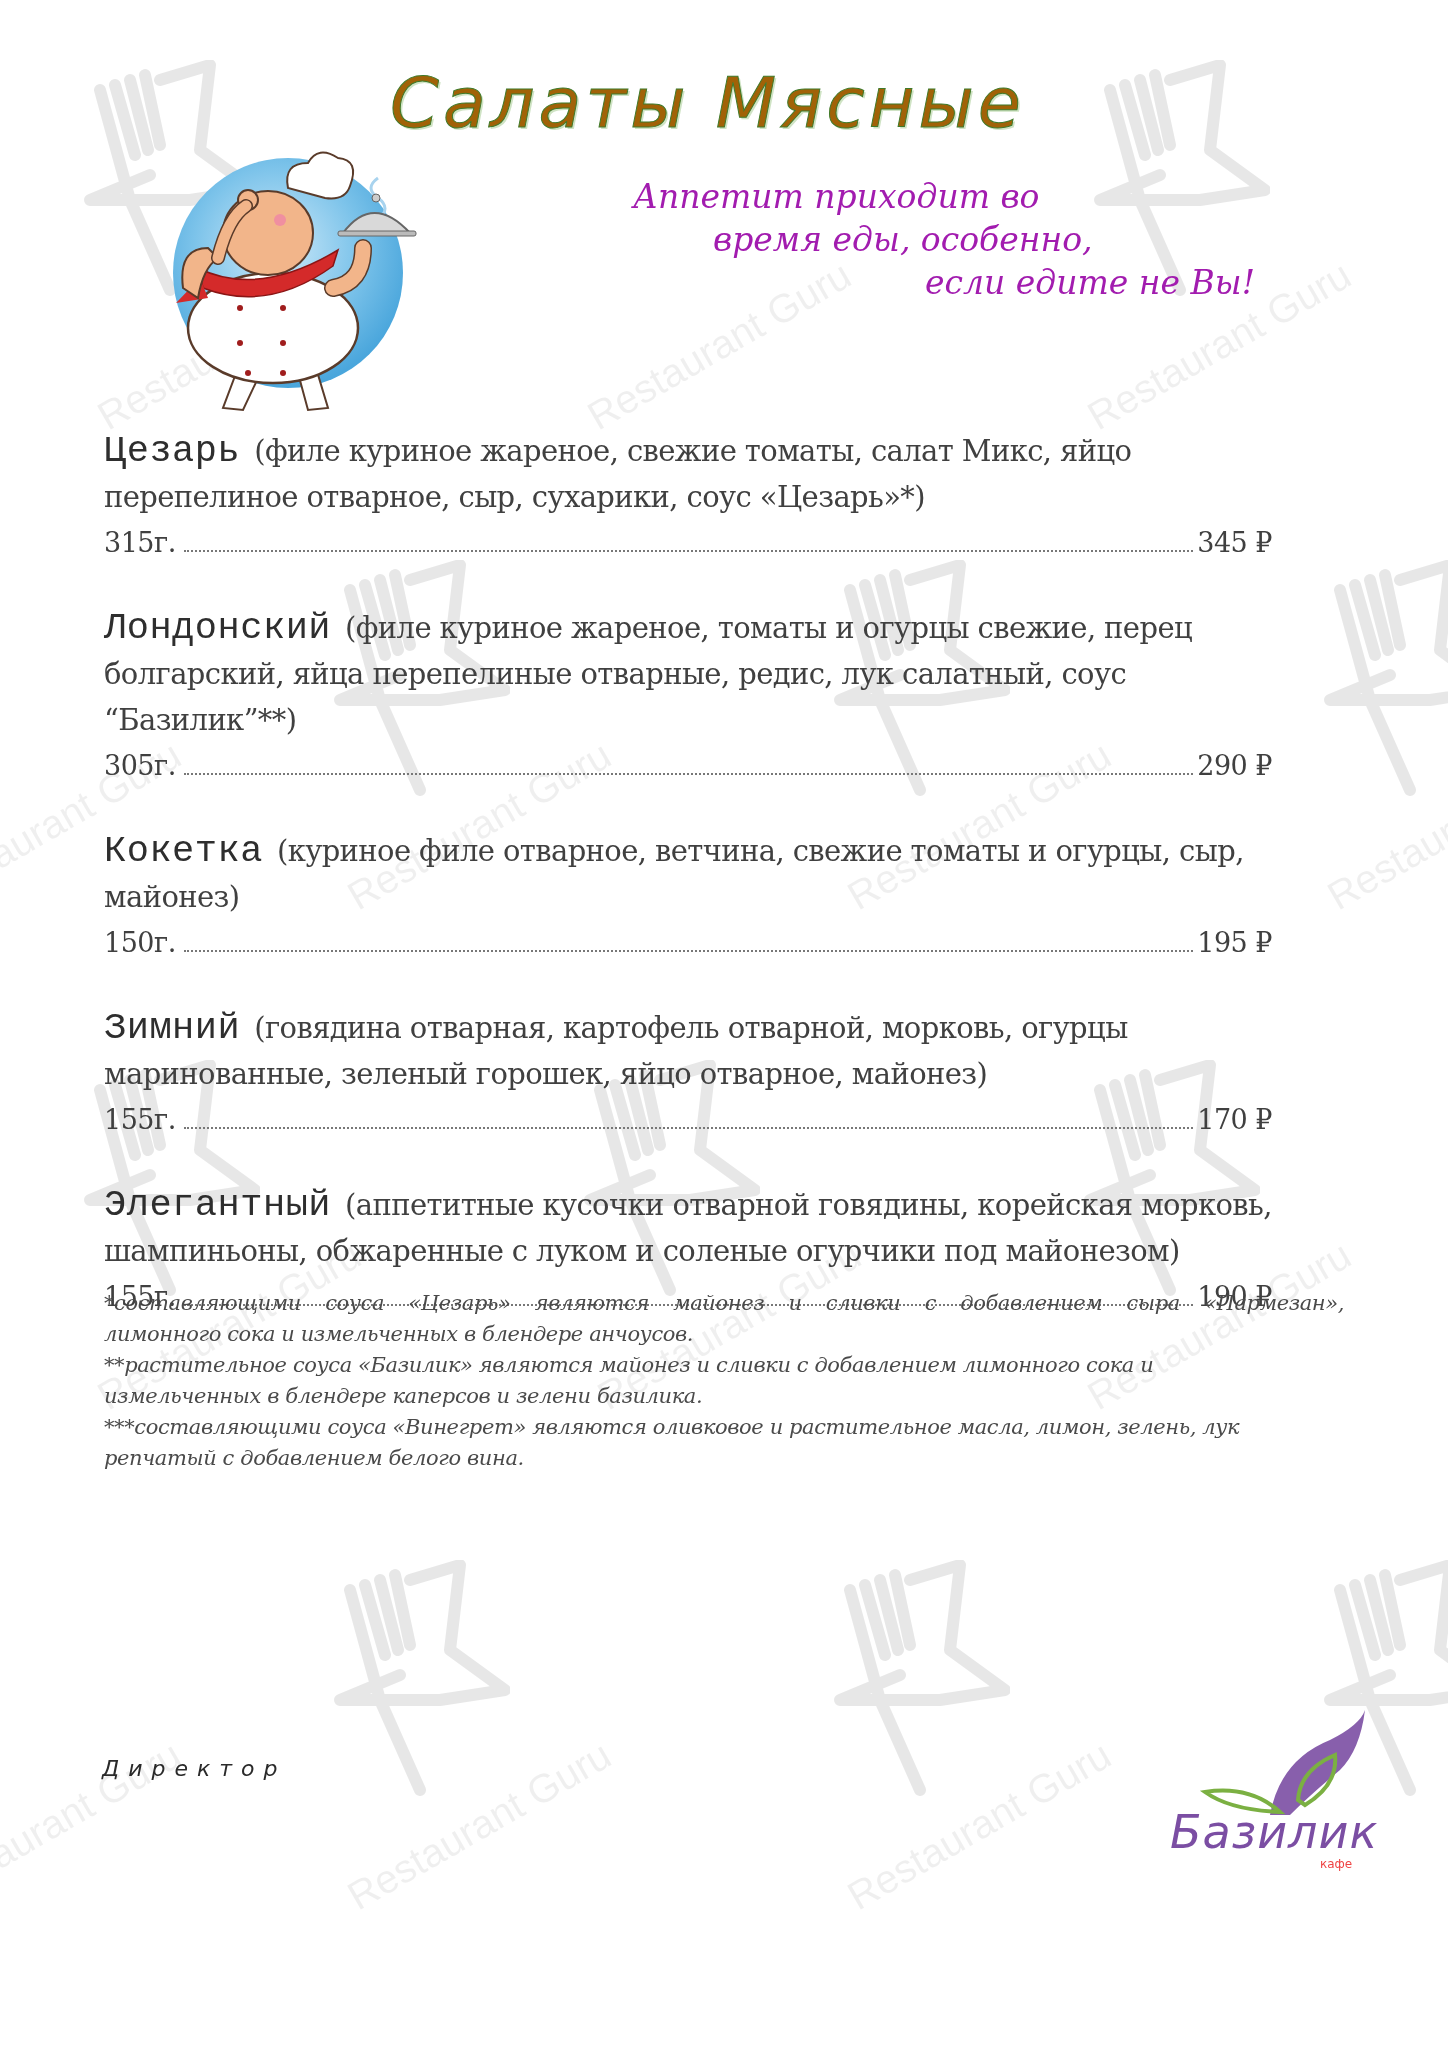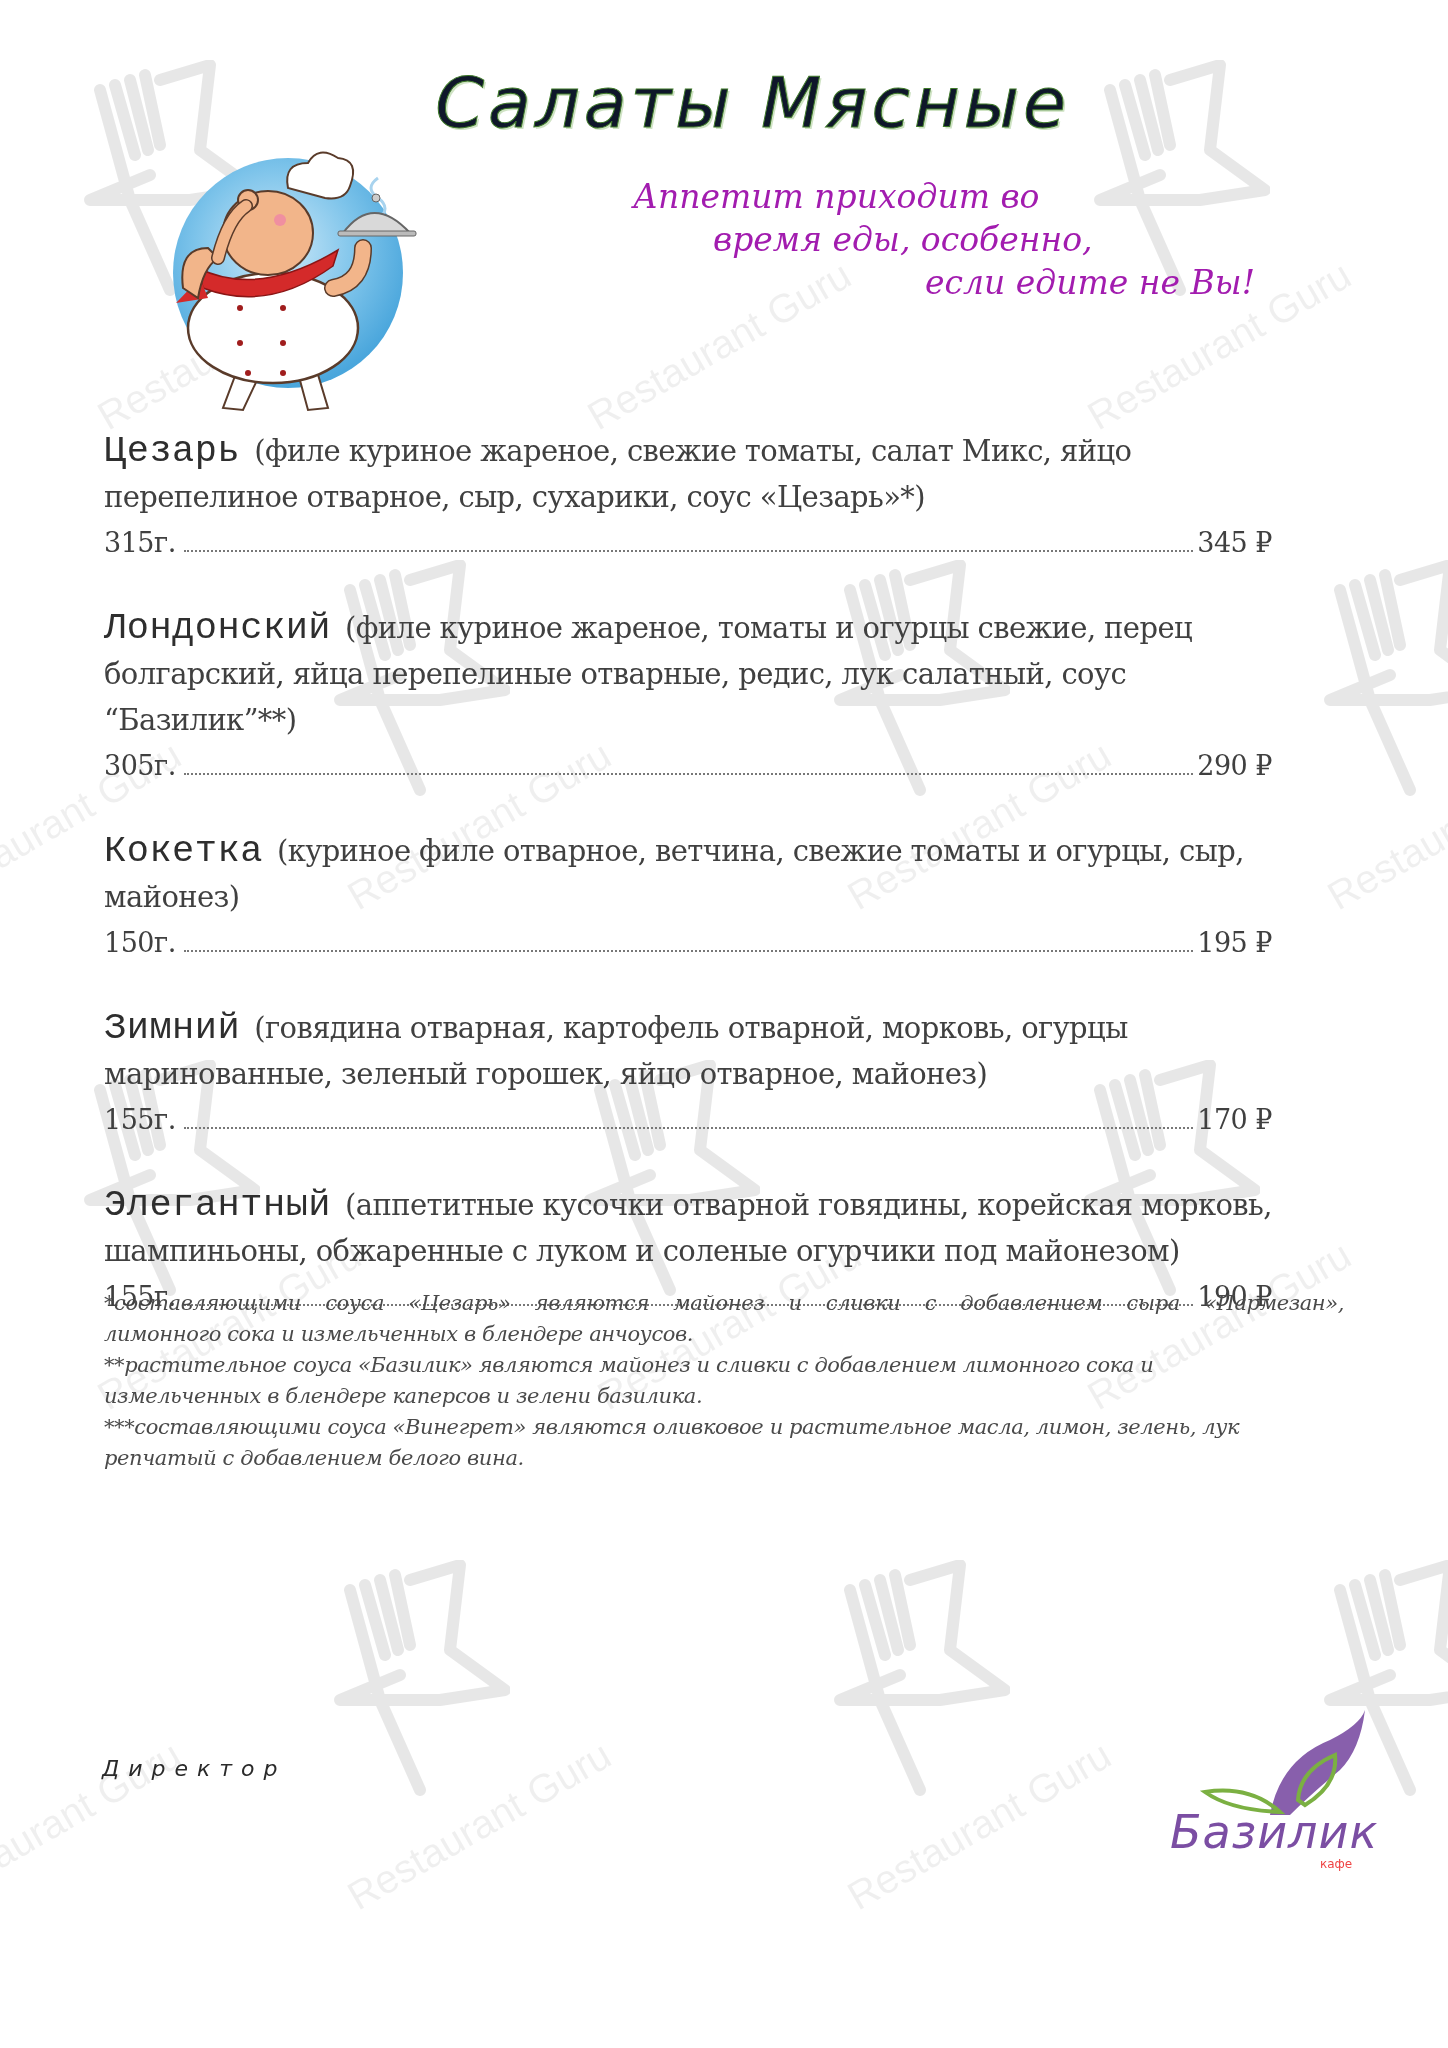--- a/index.html
+++ b/index.html
@@ -14,21 +14,21 @@
     .wm-text {
       position: absolute; font-family: "Liberation Sans", sans-serif;
       font-size: 40px; color: #000; opacity: 0.06; transform: rotate(-30deg);
       white-space: nowrap; transform-origin: left top;
     }
     .page { position: relative; z-index: 1; width: 100%; height: 100%; }
 
     .title {
       position: absolute; left: 390px; top: 62px; width: 680px;
       font-family: "DejaVu Sans", sans-serif; font-size: 70px; font-style: italic;
-      color: #0f172a; letter-spacing: 4px; text-align: right;
+      color: #a16207; letter-spacing: 4px; text-align: left;
       -webkit-text-stroke: 1px #3f7a2a;
       text-shadow: 2px 2px 0 #cfe3c4;
     }
 
     .chef { position: absolute; left: 148px; top: 138px; width: 280px; height: 290px; }
 
     .quote {
       position: absolute; left: 600px; top: 175px; width: 640px;
       font-family: "DejaVu Serif", serif; font-style: italic;
       font-size: 33px; line-height: 43px; color: #a21caf;

